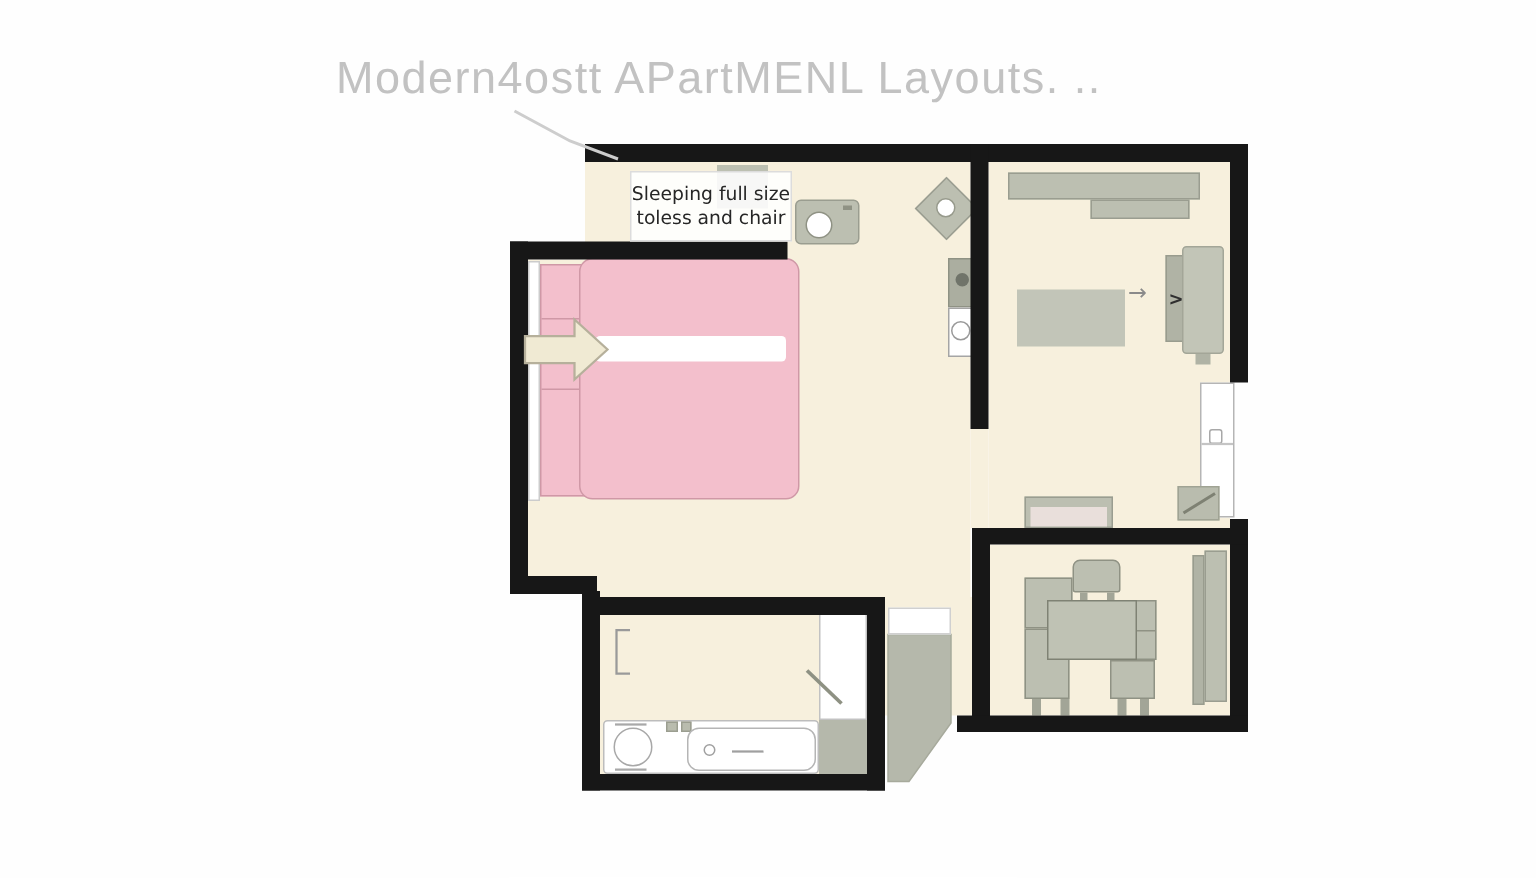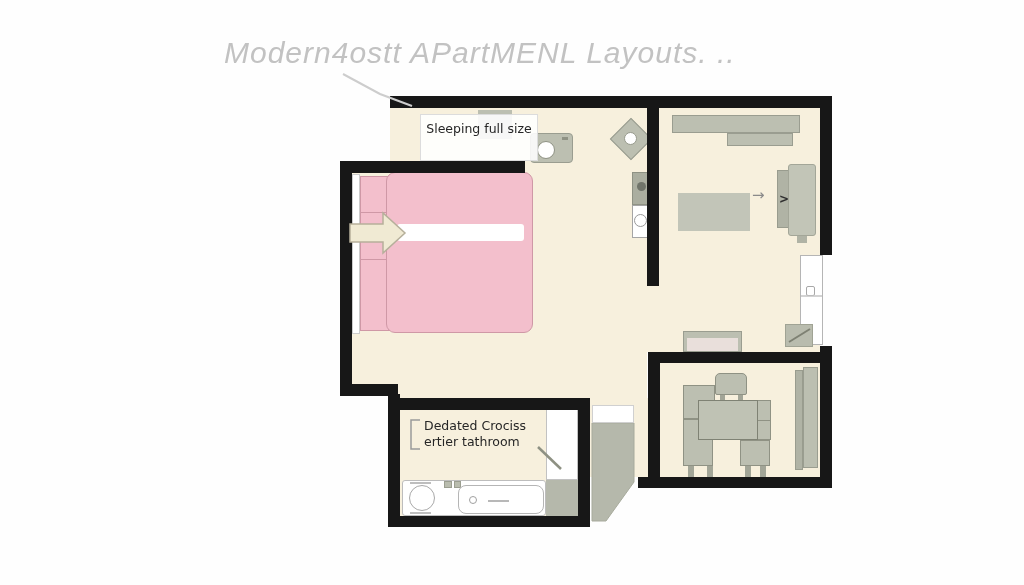--- a/index.html
+++ b/index.html
@@ -1,20 +1,20 @@
 <!DOCTYPE html>
 <html style="--wall: #171717; --floor: #f7f0dd; --furniture-gray: #bcbfb1; --furniture-border: #9a9d90; --bed-pink: #f3bfcc; --bed-border: #cf98a6; --arrow-beige: #f0ead3; --arrow-border: #b6b09b; --title-gray: #c2c2c2; --label-ink: #262626; --hall-gray: #b5b8ab;"><head>
 <meta charset="utf-8">
 <style>
   html,body{margin:0;padding:0;background:#ffffff;}
   .stage{position:relative;width:1024px;height:585px;background:#fefefe;overflow:hidden;
          font-family:"DejaVu Sans",sans-serif;}
   .abs{position:absolute;box-sizing:border-box;}
   .title{font-family:"Liberation Sans",sans-serif;font-size:30px;font-weight:400;
-         color:var(--title-gray,#c2c2c2);letter-spacing:1px;white-space:nowrap;z-index:7;font-style:italic;}
+         color:var(--title-gray,#c2c2c2);letter-spacing:1px;white-space:nowrap;z-index:7;}
   .wall{background:var(--wall,#171717);z-index:4;}
   .floor{background:var(--floor,#f7f0dd);z-index:1;}
   .gray-item{background:var(--furniture-gray,#bcbfb1);border:1px solid var(--furniture-border,#9a9d90);z-index:3;}
   .gray-flat{background:var(--furniture-gray,#bcbfb1);z-index:3;}
   .white-item{background:#ffffff;border:1px solid #c2c2c2;z-index:3;}
   .pink{background:var(--bed-pink,#f3bfcc);border:1.5px solid var(--bed-border,#cf98a6);z-index:3;}
   .label{color:var(--label-ink,#262626);font-size:12.5px;line-height:16px;z-index:6;}
   .label-box{background:rgba(255,255,255,0.88);border:1px solid #dcdcdc;text-align:center;
              padding-top:6px;z-index:5;}
   .circle{border-radius:50%;}
@@ -45,22 +45,23 @@
 
   <div class="abs white-item" style="left:352px;top:174px;width:8px;height:160px;border-color:#cccccc;"></div>
   <div class="abs pink" style="left:360px;top:176px;width:30px;height:155px;border-width:1px;">
     <div style="position:absolute;left:0;top:35px;width:100%;height:1px;background:var(--bed-border,#cf98a6);"></div>
     <div style="position:absolute;left:0;top:82px;width:100%;height:1px;background:var(--bed-border,#cf98a6);"></div>
   </div>
   <div class="abs pink" style="left:386px;top:172px;width:147px;height:161px;border-radius:9px;"></div>
   <div class="abs" style="left:397px;top:224px;width:127px;height:17px;background:#ffffff;border-radius:3px;z-index:3;"></div>
 
   <div class="abs gray-flat" style="left:478px;top:110px;width:34px;height:29px;z-index:3;"></div>
-  <div class="abs label label-box" style="left:420px;top:114px;width:118px;height:47px;">
+  <div class="abs label label-box" style="left:420px;top:114px;width:108px;height:47px;">
     <div>Sleeping full size</div>
+    <div>toless and chair</div>
   </div>
 
   <div class="abs gray-item" style="left:530px;top:133px;width:43px;height:30px;border-radius:4px;">
     <div class="circle" style="position:absolute;left:6px;top:7px;width:16px;height:16px;background:#fff;border:1px solid #8f9284;"></div>
     <div style="position:absolute;right:4px;top:3px;width:6px;height:3px;background:#8f9284;"></div>
   </div>
   <div class="abs gray-item" style="left:616px;top:124px;width:30px;height:30px;transform:rotate(45deg);"></div>
   <div class="abs circle" style="left:624px;top:132px;width:13px;height:13px;background:#fff;border:1px solid #979a8c;z-index:3;"></div>
 
   <div class="abs" style="left:632px;top:172px;width:18px;height:33px;background:#abaea0;border:1px solid #8f9284;z-index:3;">
@@ -100,24 +101,20 @@
   <div class="abs gray-item" style="left:757px;top:400px;width:14px;height:40px;border-color:#8f9284;">
     <div style="position:absolute;left:0;top:19px;width:100%;height:1px;background:#8f9284;"></div>
   </div>
   <div class="abs gray-item" style="left:740px;top:440px;width:30px;height:26px;border-color:#8f9284;"></div>
   <div class="leg" style="left:745px;top:466px;width:6px;height:11px;"></div>
   <div class="leg" style="left:760px;top:466px;width:6px;height:11px;"></div>
   <div class="abs" style="left:698px;top:400px;width:60px;height:40px;background:#bfc2b4;border:1.5px solid #7f8274;z-index:3;box-sizing:border-box;"></div>
   <div class="abs" style="left:795px;top:370px;width:8px;height:100px;background:#b0b3a5;border:1px solid #999c8e;z-index:3;box-sizing:border-box;"></div>
   <div class="abs gray-item" style="left:803px;top:367px;width:15px;height:101px;"></div>
 
-  <div class="abs label" style="left:424px;top:418px;white-space:nowrap;">
-    <div>Dedated Crociss</div>
-    <div>ertier tathroom</div>
-  </div>
   <div class="abs white-item" style="left:546px;top:405px;width:32px;height:75px;border-color:#c2c2c2;"></div>
   <div class="abs" style="left:546px;top:480px;width:32px;height:36px;background:var(--hall-gray,#b5b8ab);z-index:2;"></div>
   <div class="abs white-item" style="left:402px;top:480px;width:144px;height:36px;border-radius:3px;border-color:#bdbdbd;"></div>
   <div class="abs circle" style="left:409px;top:485px;width:26px;height:26px;background:#fff;border:1.5px solid #a8a8a8;z-index:3;box-sizing:border-box;"></div>
   <div class="abs" style="left:444px;top:481px;width:8px;height:7px;background:#b9bcae;border:1px solid #9b9e90;z-index:3;box-sizing:border-box;"></div>
   <div class="abs" style="left:454px;top:481px;width:7px;height:7px;background:#b9bcae;border:1px solid #9b9e90;z-index:3;box-sizing:border-box;"></div>
   <div class="abs white-item" style="left:458px;top:485px;width:86px;height:29px;border-radius:8px;border-color:#b5b5b5;">
     <div class="circle" style="position:absolute;left:10px;top:10px;width:8px;height:8px;border:1px solid #a0a0a0;box-sizing:border-box;"></div>
   </div>
 

